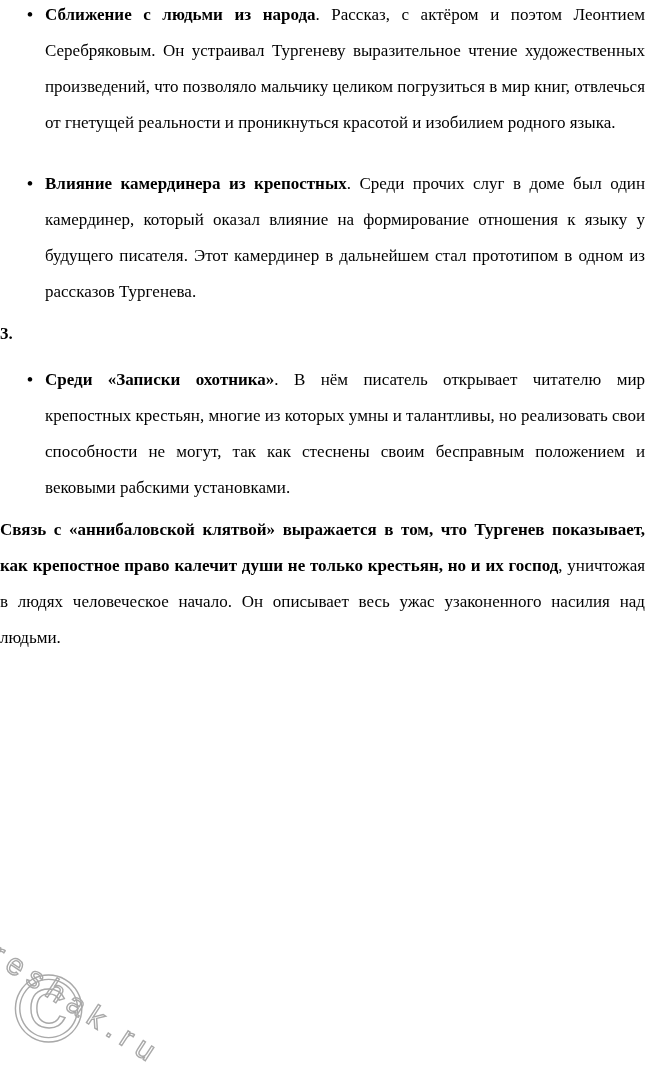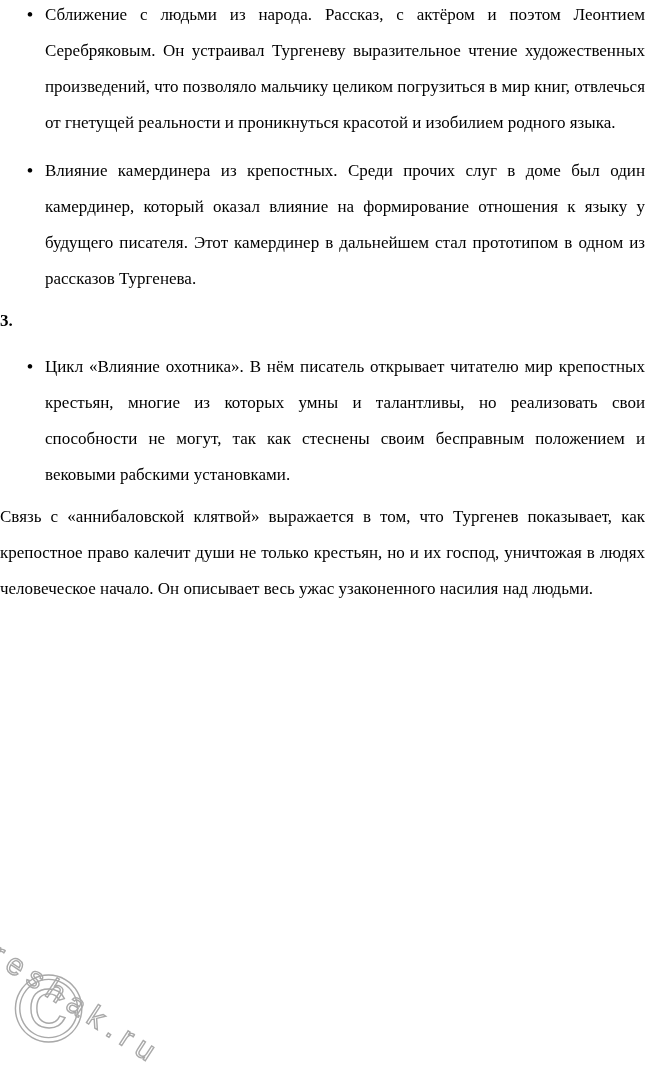--- a/index.html
+++ b/index.html
@@ -24,32 +24,32 @@
   ul.bullet-list {
     list-style: none;
     margin: 10px 0 0 0;
     padding: 0;
   }
   ul.bullet-list li {
     position: relative;
     padding-left: 45px;
     margin: 0;
   }
-  ul.bullet-list li + li { margin-top: 12px; }
+  ul.bullet-list li + li { margin-top: 25px; }
   ul.bullet-list li::before {
     content: "\2022";
     position: absolute;
     left: 27px;
     top: 0;
     font-weight: bold;
   }
   p { margin: 10px 0 0 0; }
   p.section-number { font-weight: bold; margin-top: 6px; text-align: left; }
   p.final-para { margin-top: 6px; }
-  .bold-run { font-weight: normal; }
+  .bold-run { font-weight: bold; }
   
   .watermark {
     position: absolute;
     left: 0; top: 0;
     width: 645px; height: 1073px;
     z-index: 0;
     pointer-events: none;
   }
   .wm-text {
     position: absolute;
@@ -94,21 +94,21 @@
       <span class="bold-run">Влияние камердинера из крепостных</span><span>. Среди прочих слуг в доме был один камердинер, который оказал влияние на формирование отношения к языку у будущего писателя. Этот камердинер в дальнейшем стал прототипом в одном из рассказов Тургенева.</span>
     </li>
   </ul>
 
   <p class="section-number">3.</p>
 
 
 
   <ul class="bullet-list">
     <li>
-      <span class="bold-run">Цикл «Влияние охотника»</span><span>. В нём писатель открывает читателю мир крепостных крестьян, многие из которых умны и талантливы, но реализовать свои способности не могут, так как стеснены своим бесправным положением и вековыми рабскими установками.</span>
+      <span class="bold-run">Среди «Записки охотника»</span><span>. В нём писатель открывает читателю мир крепостных крестьян, многие из которых умны и талантливы, но реализовать свои способности не могут, так как стеснены своим бесправным положением и вековыми рабскими установками.</span>
     </li>
   </ul>
 
   <p class="final-para">
     <span class="bold-run">Связь с «аннибаловской клятвой» выражается в том, что Тургенев показывает, как крепостное право калечит души не только крестьян, но и их господ</span><span>, уничтожая в людях человеческое начало. Он описывает весь ужас узаконенного насилия над людьми.</span>
   </p>
 
 </div>
 
 </body></html>

